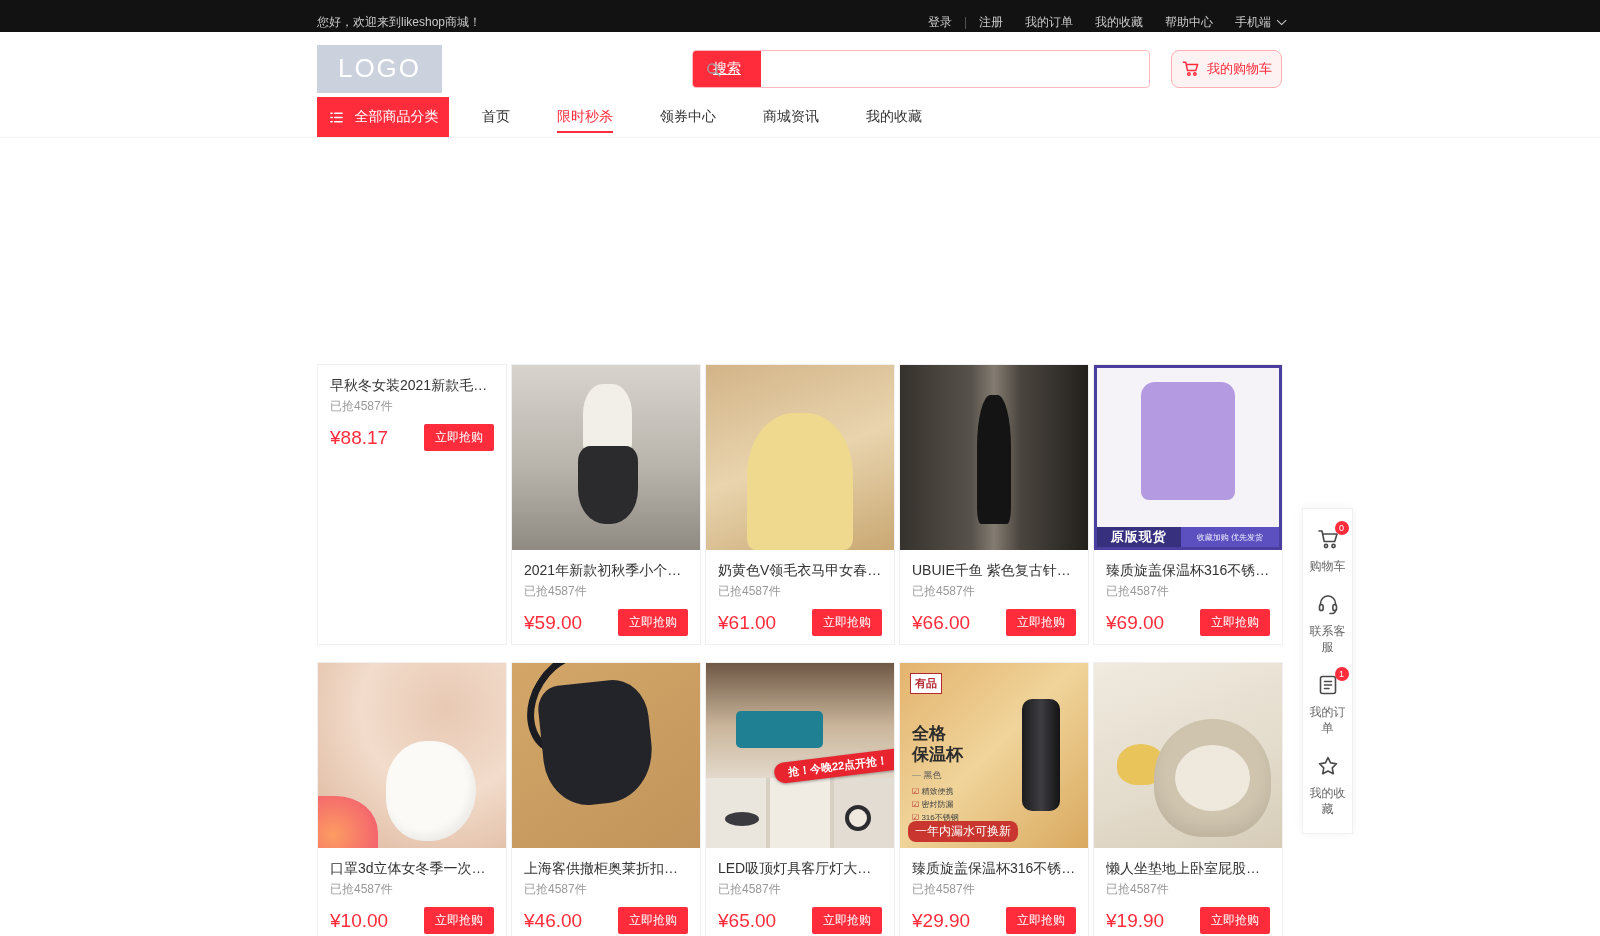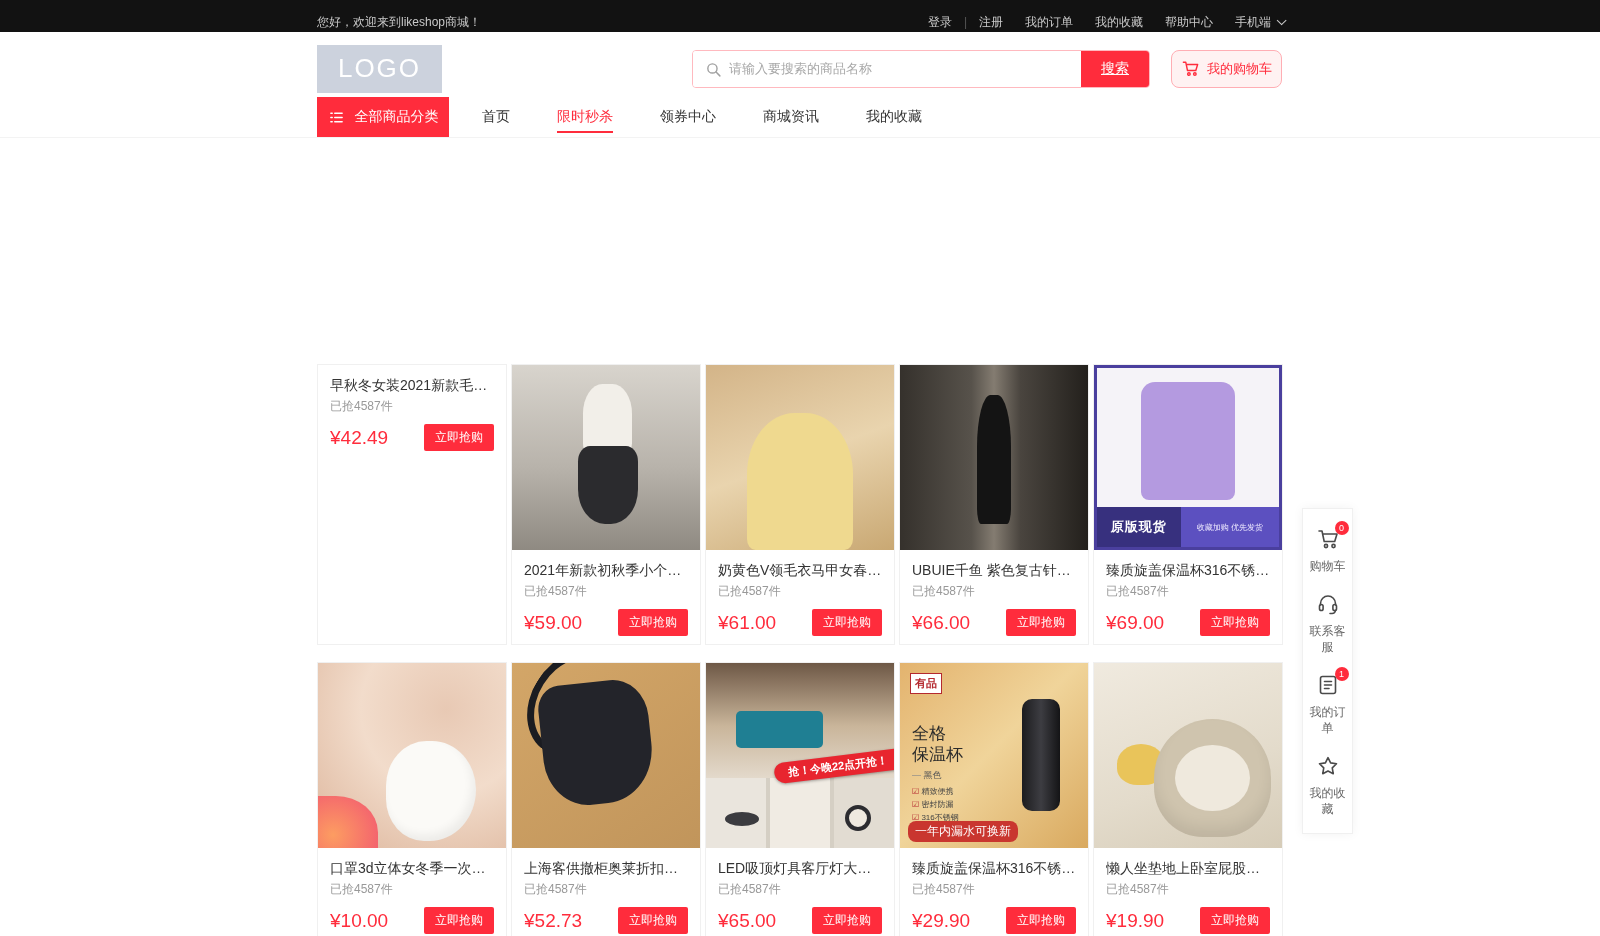--- a/index.html
+++ b/index.html
@@ -79,21 +79,21 @@
   .c3-vest { position: absolute; left: 22%; top: 26%; width: 56%; height: 74%; background: #efd98f;
     border-radius: 45% 45% 8% 8%; }
 
   .thumb-4 { background: linear-gradient(90deg, #35312c 0%, #57524b 38%, #847c71 50%, #4a453f 64%, #23201c 100%); }
   .c4-figure { position: absolute; left: 41%; top: 16%; width: 18%; height: 70%; background: #141414;
     border-radius: 40% 40% 12% 12%; }
 
   .thumb-5 { background: #f5f3f8; border: 3px solid #4a3f9e; }
   .c5-vest { position: absolute; left: 24%; top: 8%; width: 52%; height: 66%; background: #b49ae0;
     border-radius: 14px 14px 8px 8px; }
-  .c5-banner { position: absolute; left: 0; right: 0; bottom: 0; height: 40px; display: flex; }
+  .c5-banner { position: absolute; left: 0; right: 0; bottom: 0; height: 20px; display: flex; }
   .c5-banner-main { width: 46%; background: #37307e; color: #fff; font-size: 13px; font-weight: bold;
     display: flex; align-items: center; justify-content: center; letter-spacing: 1px; }
   .c5-banner-sub { flex: 1; background: #5c50c0; color: #efeaff; font-size: 8px;
     display: flex; align-items: center; justify-content: center; }
 
   .thumb-6 { background: radial-gradient(circle at 68% 25%, #e8c9b4 0%, #f2dccb 45%, #dcb49a 100%); }
   .c6-mask { position: absolute; right: 16%; bottom: 4%; width: 48%; height: 54%; background: #fbfaf7;
     border-radius: 48% 52% 55% 45%; box-shadow: inset -4px -6px 10px rgba(0,0,0,.06); }
   .c6-badge { position: absolute; left: 0; bottom: 0; width: 32%; height: 28%;
     background: radial-gradient(circle at 25% 75%, #ff9a5c, #f2496b); border-radius: 0 70% 0 0; opacity: .92; }
@@ -111,21 +111,21 @@
   .c8-lamp1, .c8-lamp2 { position: absolute; border-radius: 50%; background: #3b3b3f; }
   .c8-lamp1 { width: 34px; height: 14px; left: 10%; bottom: 12%; }
   .c8-lamp2 { width: 26px; height: 26px; right: 12%; bottom: 9%; border: 4px solid #2c2c30; background: #efe9df; }
   .c8-ribbon { position: absolute; right: -4px; top: 50%; background: #e8252f; color: #fff; font-size: 11px;
     font-weight: bold; padding: 3px 10px 3px 14px; transform: rotate(-7deg);
     border-radius: 12px 3px 3px 14px; box-shadow: 0 1px 3px rgba(0,0,0,.35); white-space: nowrap; }
 
   .thumb-9 { background: linear-gradient(135deg, #e3b36e 0%, #f0d49a 48%, #d9a95f 100%); }
   .c9-brand { position: absolute; left: 10px; top: 10px; background: #fff; color: #b4292f;
     border: 1px solid #b4292f; font-size: 11px; font-weight: bold; padding: 2px 4px; }
-  .c9-title { position: absolute; left: 12px; top: 60px; font-size: 17px; font-weight: normal;
+  .c9-title { position: absolute; left: 12px; top: 60px; font-size: 17px; font-weight: bold;
     color: #2b2b2b; line-height: 21px; }
   .c9-color { position: absolute; left: 12px; top: 106px; font-size: 9px; color: #555; }
   .c9-color::before { content: "— "; color: #8a8a8a; }
   .c9-feats { position: absolute; left: 12px; top: 122px; list-style: none; }
   .c9-feats li { font-size: 8px; color: #444; line-height: 13px; }
   .c9-feats li::before { content: "☑ "; color: #b4292f; }
   .c9-bottle { position: absolute; right: 28px; top: 36px; width: 38px; height: 112px;
     background: linear-gradient(90deg, #1c1c1e, #3d3d42 50%, #141416); border-radius: 10px; }
   .c9-badge { position: absolute; left: 8px; bottom: 6px; background: #c9362f; color: #fff;
     font-size: 12px; padding: 2px 7px; border-radius: 8px; white-space: nowrap; }
@@ -166,21 +166,20 @@
 </div>
 
 <div class="header">
   <div class="inner header-row">
     <div class="logo">LOGO</div>
     <div class="search-wrap">
       <svg class="search-icon" viewBox="0 0 24 24" fill="none" stroke="#a0a0a0" stroke-width="2" stroke-linecap="round">
           <circle cx="10.5" cy="10.5" r="6.5"></circle>
           <path d="M15.6 15.6 L21 21"></path>
         </svg>
-      <input placeholder="请输入要搜索的商品名称" style="">
       <button class="search-btn">搜索</button>
     </div>
     <div class="cart-btn">
       <svg width="19" height="19" viewBox="0 0 24 24" fill="none" stroke="#ff2c3c" stroke-width="1.8" stroke-linecap="round" stroke-linejoin="round">
           <path d="M3 4h3l2.2 10.5h10.5L21 7H7.2"></path>
           <circle cx="10" cy="19" r="1.6"></circle>
           <circle cx="17.5" cy="19" r="1.6"></circle>
         </svg>
       <span>我的购物车</span>
     </div>
@@ -206,21 +205,21 @@
 </div>
 
 <div class="inner main">
   <div class="grid">
 
     <div class="card">
       <div class="info">
         <div class="p-title">早秋冬女装2021新款毛衣盐系...</div>
         <div class="p-sold">已抢4587件</div>
         <div class="price-row">
-          <span class="p-price">¥42.49</span>
+          <span class="p-price">¥88.17</span>
           <button class="buy-btn">立即抢购</button>
         </div>
       </div>
     </div>
 
     <div class="card">
       <div class="thumb thumb-2">
         <div class="c2-figure"></div>
         <div class="c2-skirt"></div>
       </div>
@@ -297,21 +296,21 @@
 
     <div class="card">
       <div class="thumb thumb-7">
         <div class="c7-strap"></div>
         <div class="c7-bag"></div>
       </div>
       <div class="info">
         <div class="p-title">上海客供撤柜奥莱折扣店outlets</div>
         <div class="p-sold">已抢4587件</div>
         <div class="price-row">
-          <span class="p-price">¥52.73</span>
+          <span class="p-price">¥46.00</span>
           <button class="buy-btn">立即抢购</button>
         </div>
       </div>
     </div>
 
     <div class="card">
       <div class="thumb thumb-8">
         <div class="c8-sofa"></div>
         <div class="c8-bottom"></div>
         <div class="c8-lamp1"></div>

